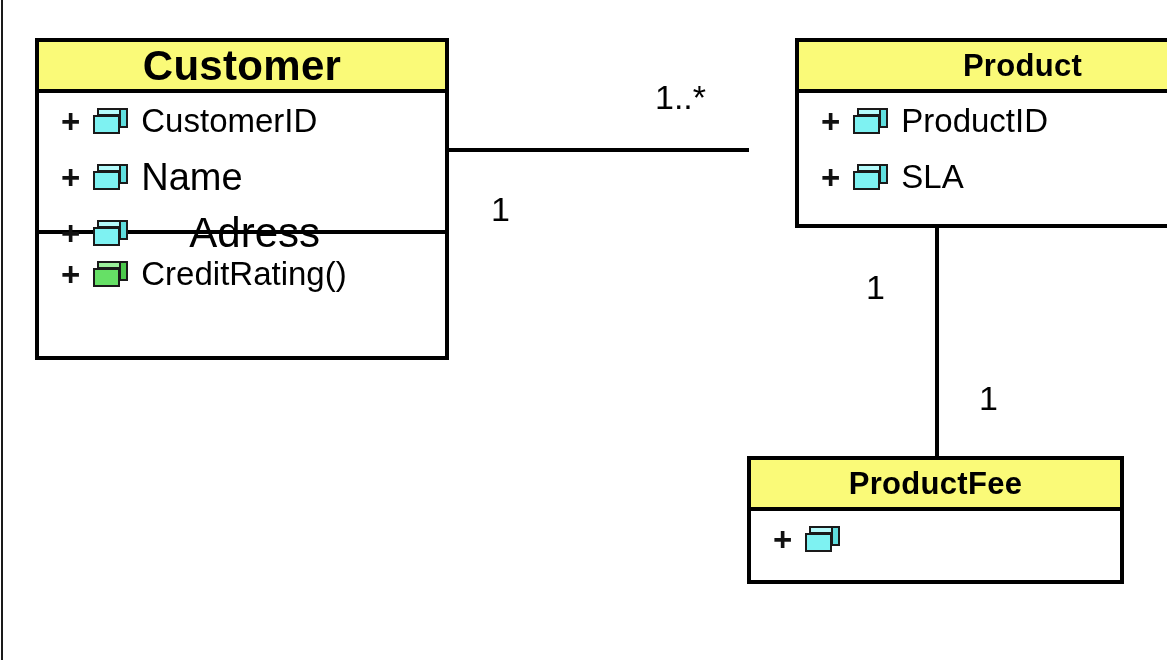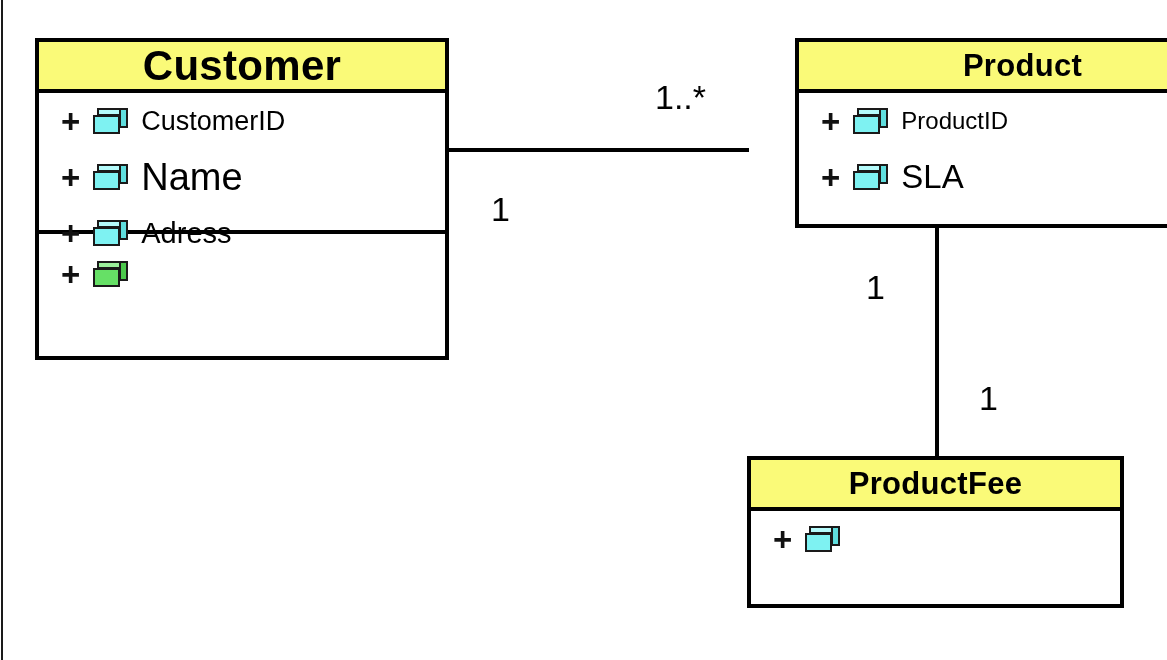--- a/index.html
+++ b/index.html
@@ -139,85 +139,86 @@
 
     <div class="uml-compartment" style="height:137px;">
 
       <div class="uml-member" style="height:56px; padding-left:22px; gap:13px;">
         <span class="vis-plus" style="font-size:33px;">+</span>
         <span class="box3d" style="width:35px; height:26px;">
           <span class="face-front" style="width:27px; height:19px; background:#7ef2f2;"></span>
           <span class="face-top" style="width:27px; height:8px; background:#b5fbfb; left:4px;"></span>
           <span class="face-side" style="width:9px; height:20px; background:#5fdede;"></span>
         </span>
-        <span style="font-size:27px;">CustomerID</span>
+        <span style="font-size:33px;">CustomerID</span>
       </div>
 
       <div class="uml-member" style="height:56px; padding-left:22px; gap:13px;">
         <span class="vis-plus" style="font-size:33px;">+</span>
         <span class="box3d" style="width:35px; height:26px;">
           <span class="face-front" style="width:27px; height:19px; background:#7ef2f2;"></span>
           <span class="face-top" style="width:27px; height:8px; background:#b5fbfb; left:4px;"></span>
           <span class="face-side" style="width:9px; height:20px; background:#5fdede;"></span>
         </span>
         <span style="font-size:38px;">Name</span>
       </div>
 
       <div class="uml-member" style="height:56px; padding-left:22px; gap:13px;">
         <span class="vis-plus" style="font-size:33px;">+</span>
         <span class="box3d" style="width:35px; height:26px;">
           <span class="face-front" style="width:27px; height:19px; background:#7ef2f2;"></span>
           <span class="face-top" style="width:27px; height:8px; background:#b5fbfb; left:4px;"></span>
           <span class="face-side" style="width:9px; height:20px; background:#5fdede;"></span>
         </span>
-        <span style="font-size:29px;">Adress</span>
+        <span style="font-size:42px;margin-left:48px;">Adress</span>
       </div>
     </div>
 
     <div class="uml-compartment" style="height:72px;">
       <div class="uml-member" style="height:56px; padding-left:22px; gap:13px; margin-top:12px;">
         <span class="vis-plus" style="font-size:33px;">+</span>
         <span class="box3d" style="width:35px; height:26px;">
           <span class="face-front" style="width:27px; height:19px; background:#66e066;"></span>
           <span class="face-top" style="width:27px; height:8px; background:#9bf09b; left:4px;"></span>
           <span class="face-side" style="width:9px; height:20px; background:#4cc84c;"></span>
         </span>
+        <span style="font-size:33px;">CreditRating()</span>
       </div>
     </div>
   </div>
 
   <div class="uml-class" style="left:747px; top:38px; width:455px; height:190px;margin-left:48px;">
 
     <div class="uml-header" style="height:51px; font-size:31px;">Product</div>
 
     <div class="uml-compartment" style="height:131px;">
 
       <div class="uml-member" style="height:56px; padding-left:22px; gap:13px;">
         <span class="vis-plus" style="font-size:33px;">+</span>
         <span class="box3d" style="width:35px; height:26px;">
           <span class="face-front" style="width:27px; height:19px; background:#7ef2f2;"></span>
           <span class="face-top" style="width:27px; height:8px; background:#b5fbfb; left:4px;"></span>
           <span class="face-side" style="width:9px; height:20px; background:#5fdede;"></span>
         </span>
-        <span style="font-size:24px;">ProductID</span>
+        <span style="font-size:33px;">ProductID</span>
       </div>
 
       <div class="uml-member" style="height:56px; padding-left:22px; gap:13px;">
         <span class="vis-plus" style="font-size:33px;">+</span>
         <span class="box3d" style="width:35px; height:26px;">
           <span class="face-front" style="width:27px; height:19px; background:#7ef2f2;"></span>
           <span class="face-top" style="width:27px; height:8px; background:#b5fbfb; left:4px;"></span>
           <span class="face-side" style="width:9px; height:20px; background:#5fdede;"></span>
         </span>
         <span style="font-size:33px;">SLA</span>
       </div>
     </div>
   </div>
 
-  <div class="uml-class" style="left:747px; top:456px; width:377px; height:152px;">
+  <div class="uml-class" style="left:747px; top:456px; width:377px; height:128px;">
 
     <div class="uml-header" style="height:51px; font-size:31px;">ProductFee</div>
 
     <div class="uml-compartment" style="height:109px;">
 
       <div class="uml-member" style="height:56px; padding-left:22px; gap:13px;">
         <span class="vis-plus" style="font-size:33px;">+</span>
         <span class="box3d" style="width:35px; height:26px;">
           <span class="face-front" style="width:27px; height:19px; background:#7ef2f2;"></span>
           <span class="face-top" style="width:27px; height:8px; background:#b5fbfb; left:4px;"></span>

